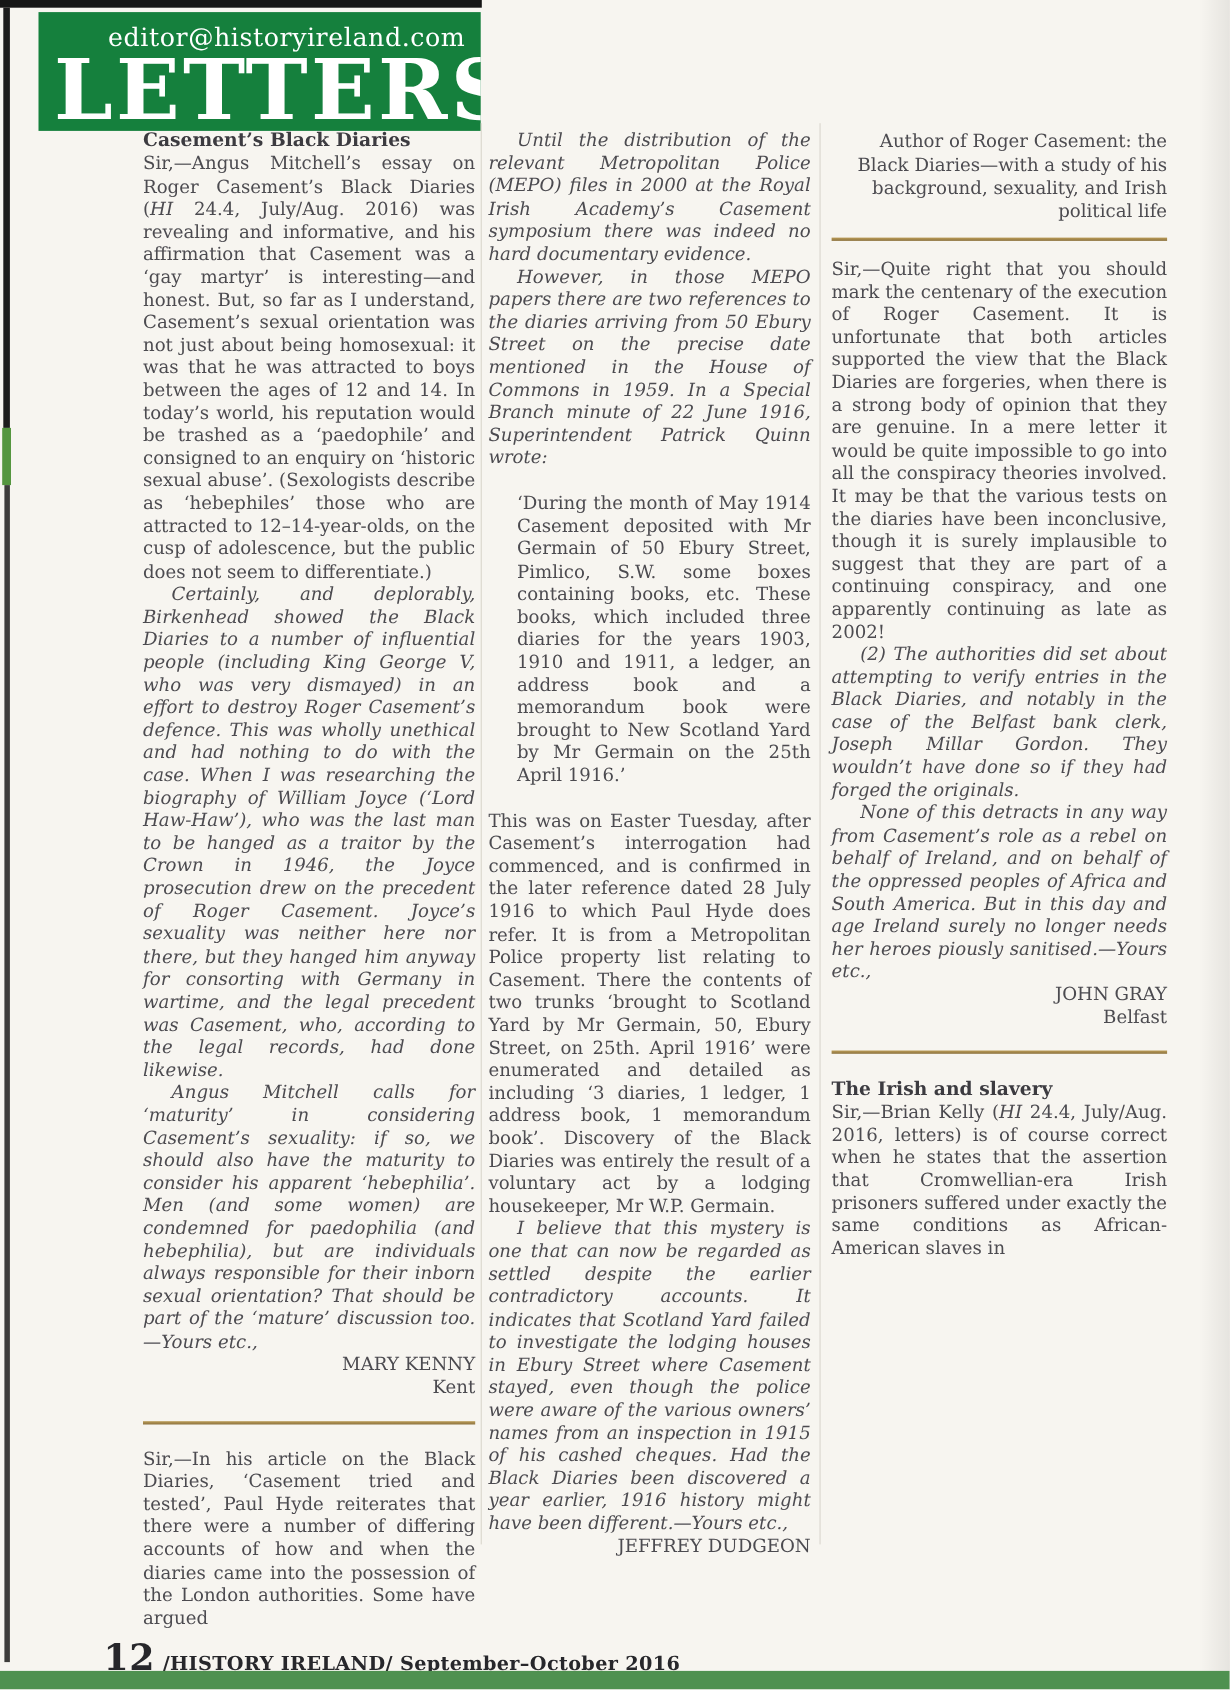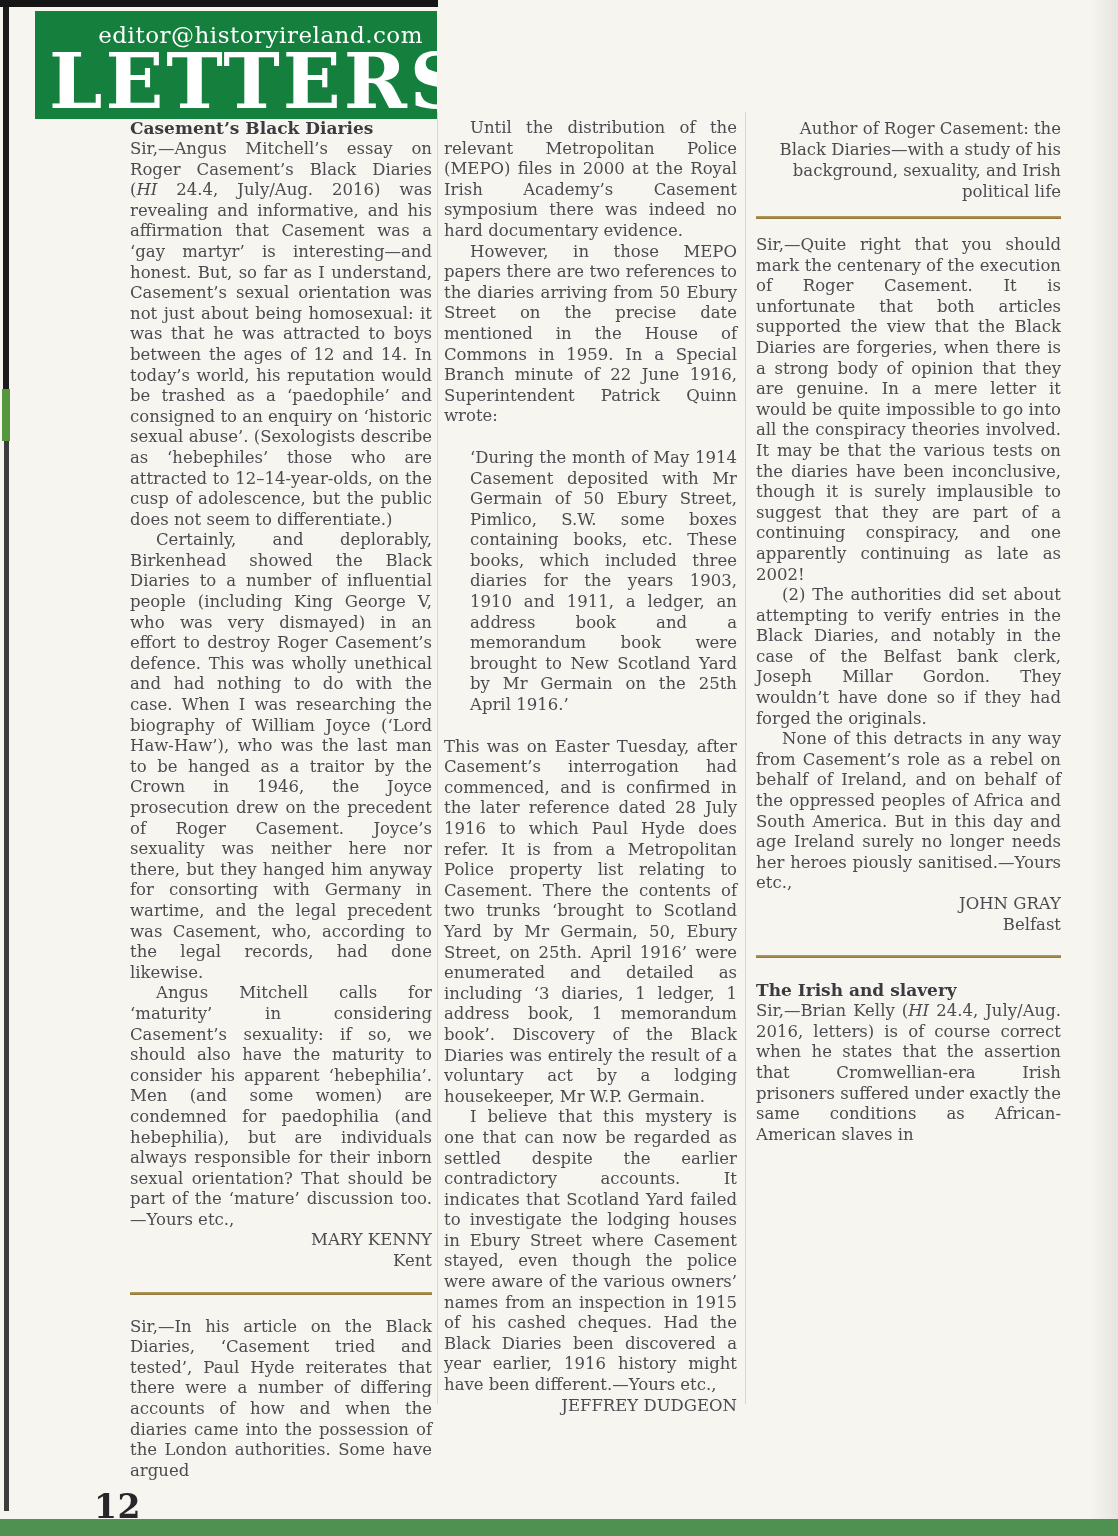--- a/index.html
+++ b/index.html
@@ -42,21 +42,21 @@
     color:#4c4b50; text-align:justify;
   }
   .col-1 { left:130px; width:302px; }
   .col-2 { left:444px; width:293px; }
   .col-3 { left:756px; width:305px; }
   .col-rule { position:absolute; top:112px; width:1px; height:1292px; background:#d9d6cd; }
   .col-rule-1 { left:437px; }
   .col-rule-2 { left:745px; }
 
   .col p { margin:0; }
-  .col p.ind { text-indent:26px; }
+  .col p.ind { text-indent:26px;font-style:italic; }
   .letter-heading {
     margin:0; font-size:17px; font-weight:bold; color:#3c3b40;
     text-align:left; line-height:21px;
   }
   .sig { text-align:right; margin:0; }
   .gold-rule {
     height:3px; border:0;
     background:linear-gradient(to bottom,#bb9c57,#8d7340);
     margin:20px 0 22px 0;
   }
@@ -124,17 +124,18 @@
     <p class="ind">None of this detracts in any way from Casement’s role as a rebel on behalf of Ireland, and on behalf of the oppressed peoples of Africa and South America. But in this day and age Ireland surely no longer needs her heroes piously sanitised.—Yours etc.,</p>
     <p class="sig">JOHN GRAY</p>
     <p class="sig">Belfast</p>
     <hr class="gold-rule">
     <h3 class="letter-heading">The Irish and slavery</h3>
     <p><span>Sir,—Brian Kelly (</span><i class="hi">HI</i><span> 24.4, July/Aug. 2016, letters) is of course correct when he states that the assertion that Cromwellian-era Irish prisoners suffered under exactly the same conditions as African-American slaves in</span></p>
   </div>
 
   <div class="footer">
     <span class="page-num">12</span>
+    <span class="footer-text">/HISTORY IRELAND/ September–October 2016</span>
   </div>
 
   <div class="bottom-bar"></div>
 
 </div>
 
 </body></html>

